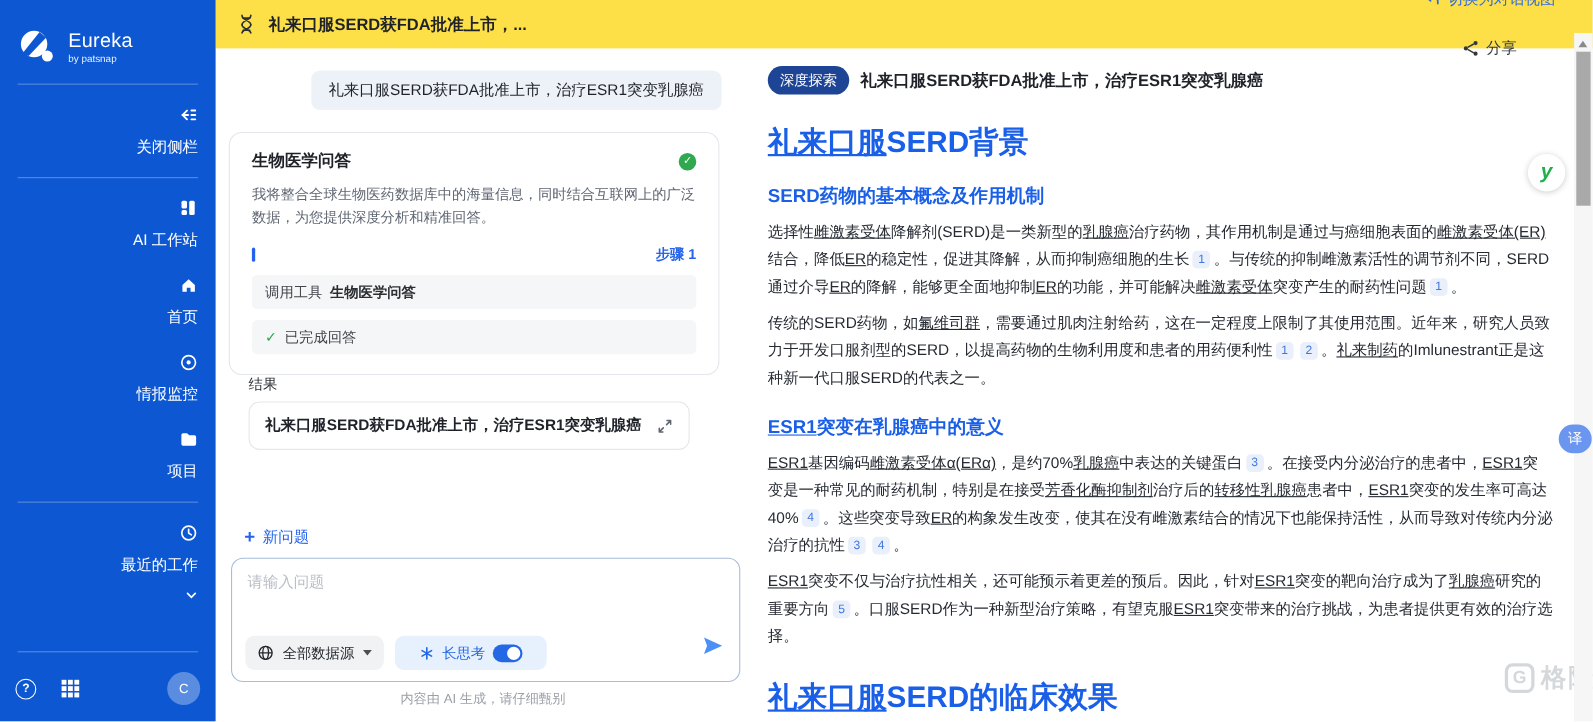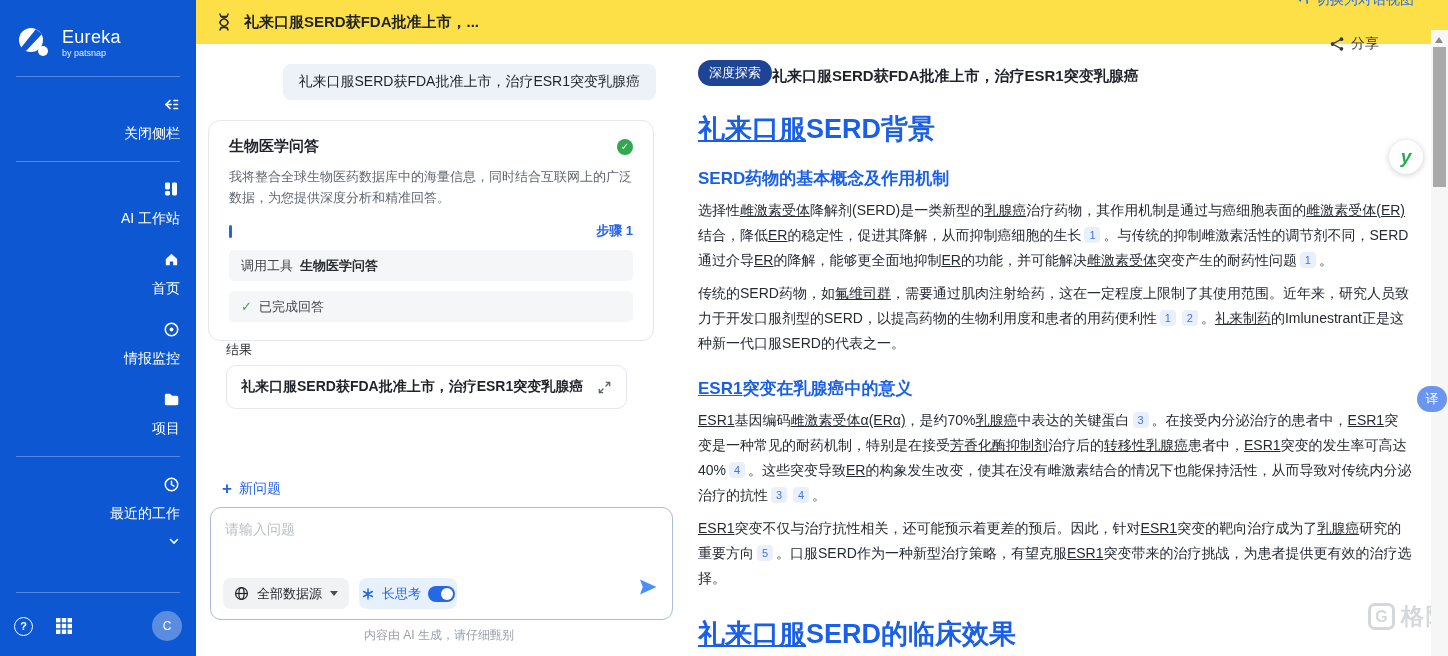--- a/index.html
+++ b/index.html
@@ -48,29 +48,29 @@
   .result-label{position:absolute;top:297px;left:30px;font-size:13px;color:#2b2f33;}
   .result-card{position:absolute;top:321px;left:30px;display:inline-flex;align-items:center;gap:14px;border:1px solid #e4e7ec;border-radius:10px;padding:12px 14px;font-size:14px;font-weight:bold;white-space:nowrap;cursor:pointer;}
   .new-question{position:absolute;top:436px;left:26px;display:flex;align-items:center;gap:7px;color:#2563eb;font-size:14px;cursor:pointer;}
   .plus{font-size:17px;font-weight:bold;line-height:14px;}
   .input-box{position:absolute;top:463px;left:14px;width:463px;height:113px;border:1px solid #a9bcd9;border-radius:11px;background:#fff;}
   .input-box textarea{border:none;outline:none;resize:none;width:100%;height:52px;padding:13px 14px;font-size:14px;font-family:inherit;color:#1f2329;background:transparent;}
   .input-box textarea::placeholder{color:#b9bec7;}
   .input-toolbar{position:absolute;left:12px;right:14px;bottom:10px;display:flex;align-items:flex-start;gap:10px;}
   .ds-pill{display:flex;align-items:center;gap:8px;background:#f1f2f4;border-radius:8px;height:31px;padding:0 11px;font-size:13px;color:#23262b;cursor:pointer;}
   .caret-down{width:0;height:0;border-left:4px solid transparent;border-right:4px solid transparent;border-top:5px solid #4a4e55;}
-  .lt-pill{display:flex;align-items:center;gap:7px;background:#e7f0fd;border-radius:8px;height:31px;padding:0 2px;font-size:13px;color:var(--toggle);cursor:pointer;}
+  .lt-pill{display:flex;align-items:center;gap:7px;background:#e7f0fd;border-radius:8px;height:31px;padding:0 22px;font-size:13px;color:var(--toggle);cursor:pointer;}
   .toggle{position:relative;width:27px;height:16px;border-radius:9px;background:var(--toggle);}
   .toggle .knob{position:absolute;top:2px;right:2px;width:12px;height:12px;border-radius:50%;background:#fff;}
   .send-btn{margin-left:auto;cursor:pointer;}
   .disclaimer{position:absolute;top:583px;left:0;width:100%;text-align:center;font-size:12px;color:#9aa0a8;}
 
   
   .right{position:absolute;left:680px;top:44px;width:768px;bottom:0;overflow:hidden;padding:16px 36px 0 18px;background:#fff;}
-  .badge-row{display:flex;align-items:flex-end;height:26px;}
+  .badge-row{display:flex;align-items:center;gap:10px;height:26px;}
   .explore-badge{background:var(--badge);color:#fff;font-size:13px;padding:4px 11px;border-radius:14px;white-space:nowrap;}
   .article-title{font-size:15px;font-weight:bold;}
   #article-body h1{font-size:27px;line-height:34px;font-weight:bold;color:var(--heading);margin:26px 0 2px;}
   #article-body h2{font-size:17px;line-height:22px;font-weight:bold;color:var(--heading);margin:22px 0 2px;}
   #article-body p{font-size:14px;line-height:25px;color:#262b33;margin:8px 0;}
   .ent{text-decoration:underline;color:inherit;cursor:pointer;}
   .cite{display:inline-block;min-width:16px;height:16px;line-height:16px;text-align:center;background:#e9f0fb;color:#3f76e0;border-radius:4px;font-size:11px;margin:0 3px;padding:0 2px;vertical-align:1px;cursor:pointer;}
 
   
   .plugin-btn{position:absolute;left:1389px;top:140px;width:34px;height:34px;border-radius:50%;background:#fff;box-shadow:0 1px 6px rgba(0,0,0,.2);display:flex;align-items:center;justify-content:center;color:#21b04b;font-size:19px;font-weight:bold;font-style:italic;z-index:6;cursor:pointer;}

